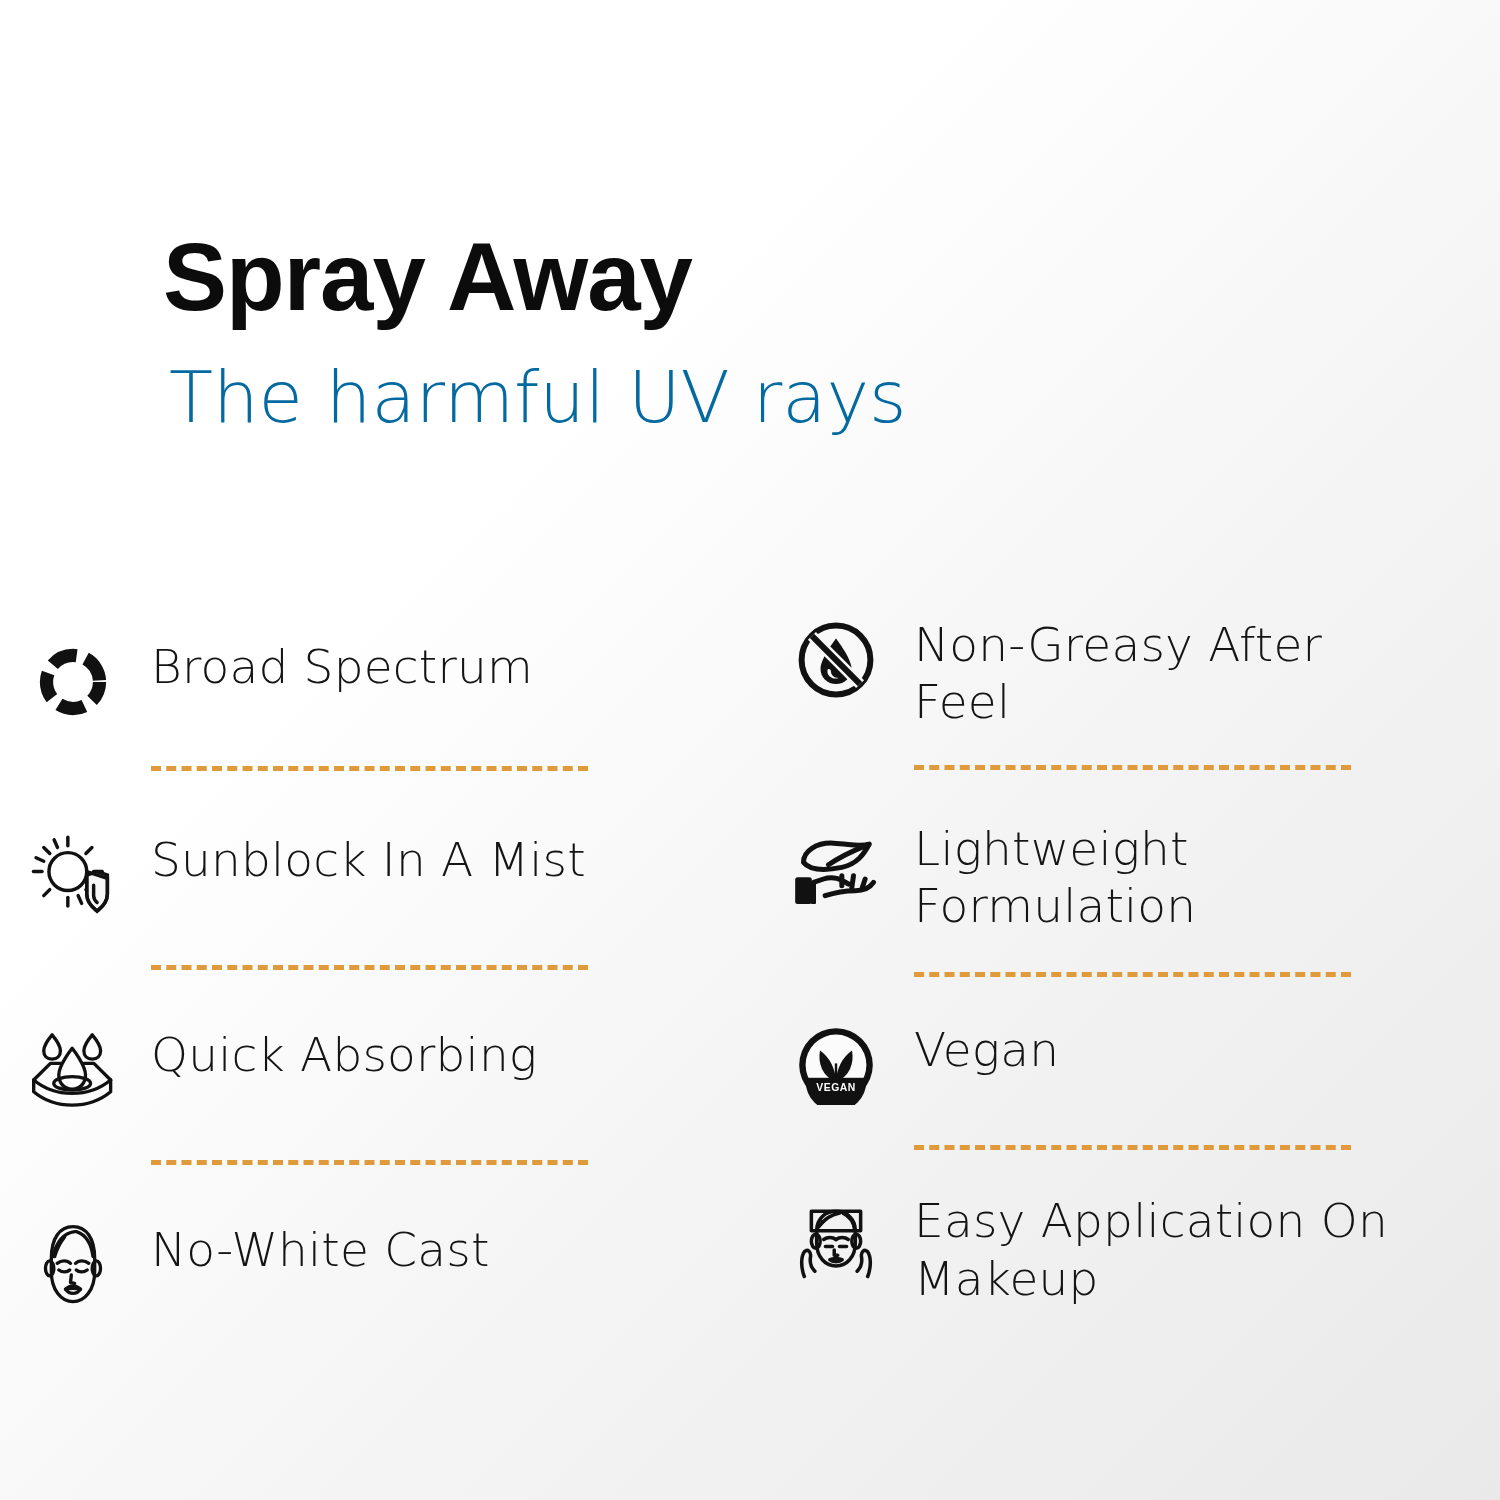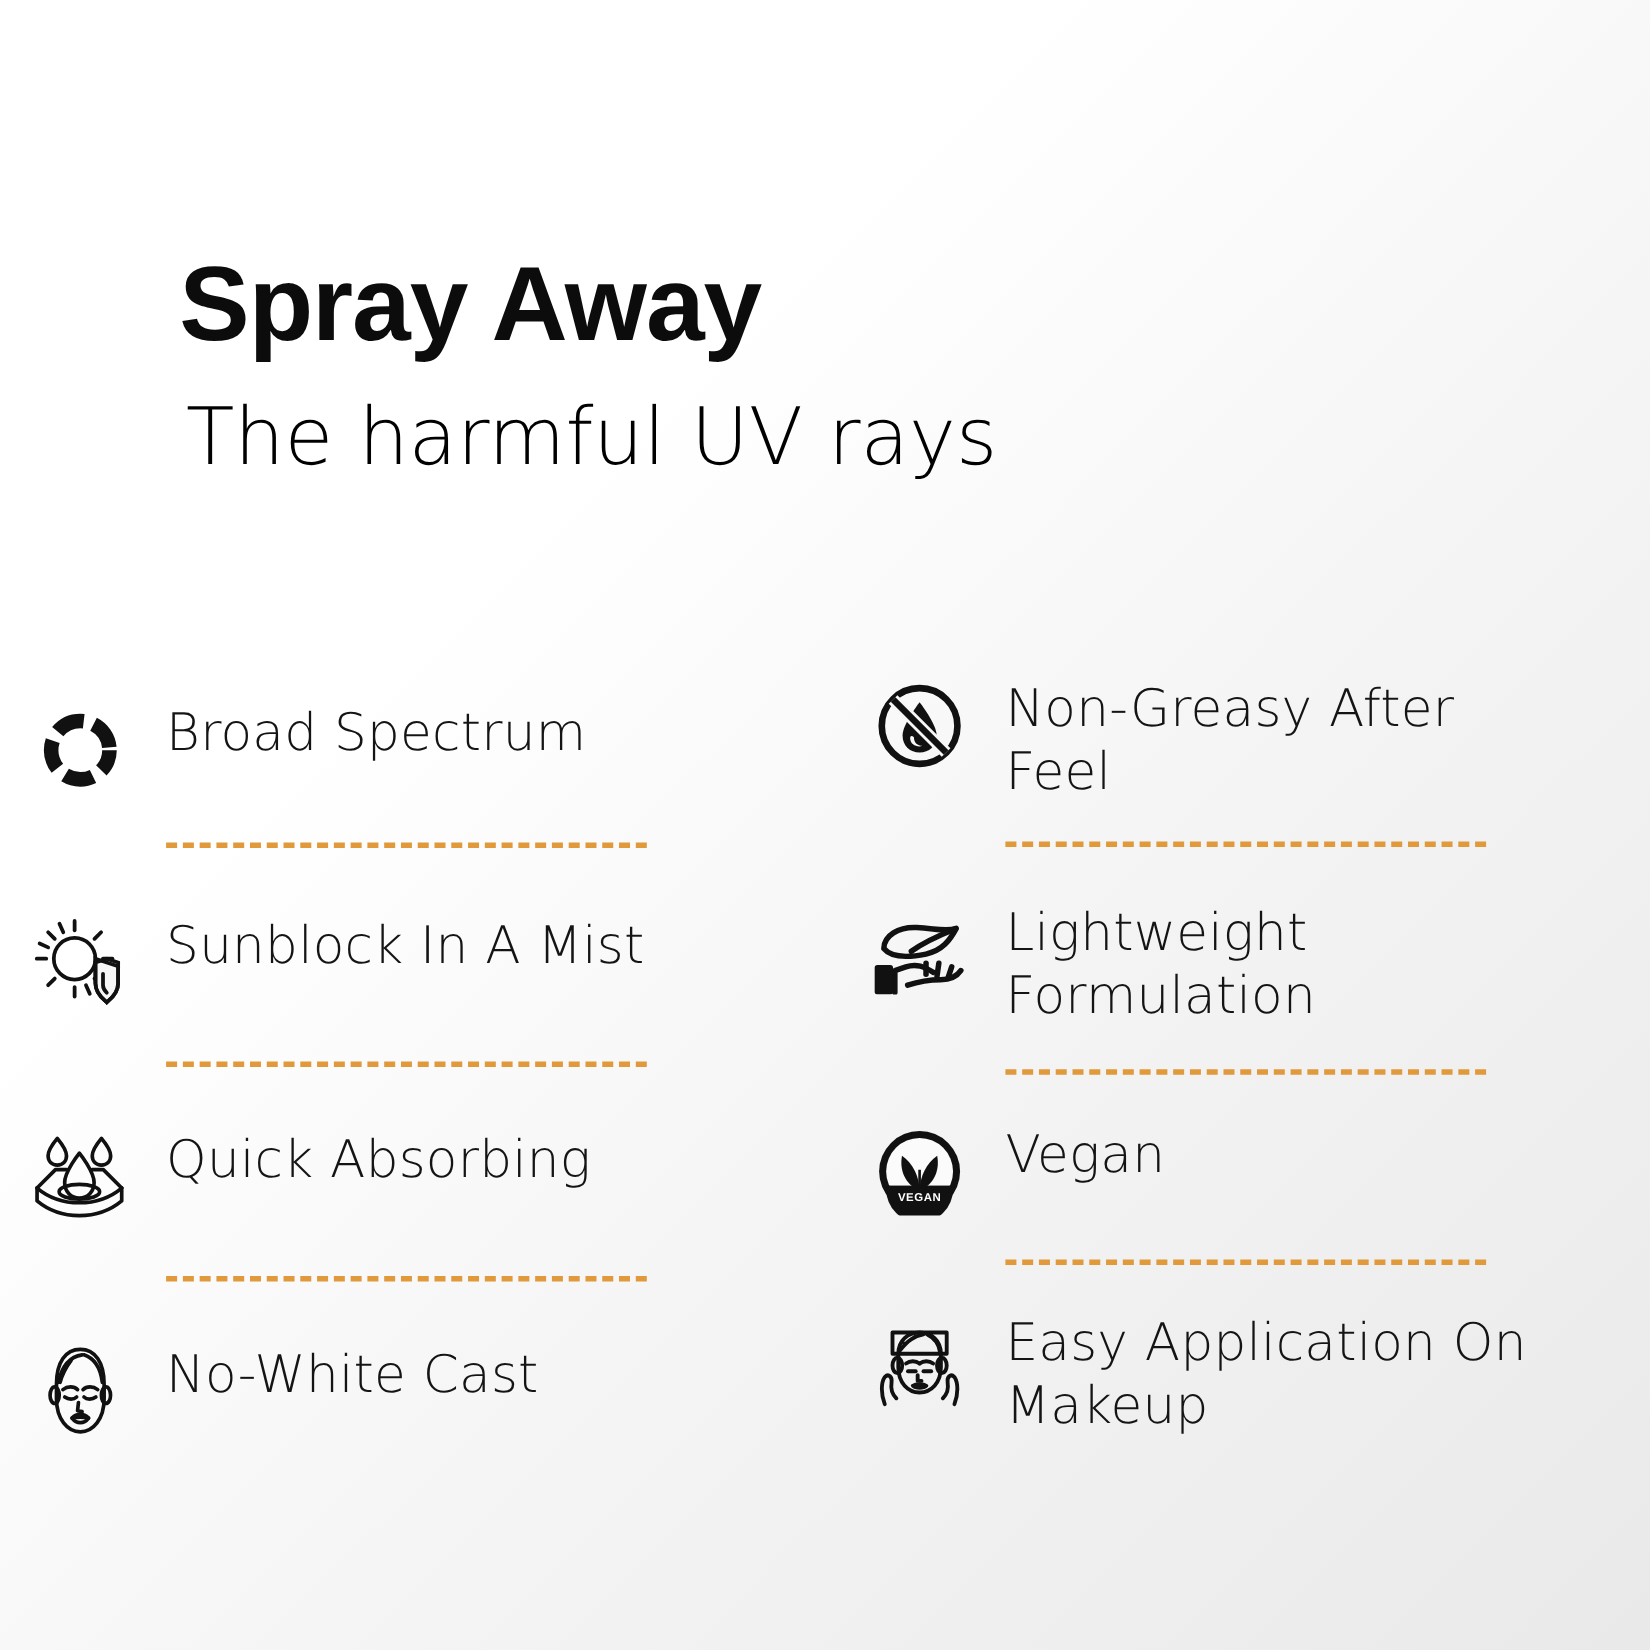--- a/index.html
+++ b/index.html
@@ -34,21 +34,21 @@
     letter-spacing: -1px;
     line-height: 1.02;
     color: #0c0c0c;
     margin: 0;
     font-family: "Liberation Sans", sans-serif;
   }
   .subtitle {
     font-size: 72px;
     font-weight: 300;
     line-height: 1.05;
-    color: #000000;
+    color: #0369a1;
     margin: 34px 0 0 6px;
     font-family: "DejaVu Sans", sans-serif;
     font-stretch: condensed;
   }
 
   
   .features {
     position: absolute;
     left: 0;
     top: 612px;

